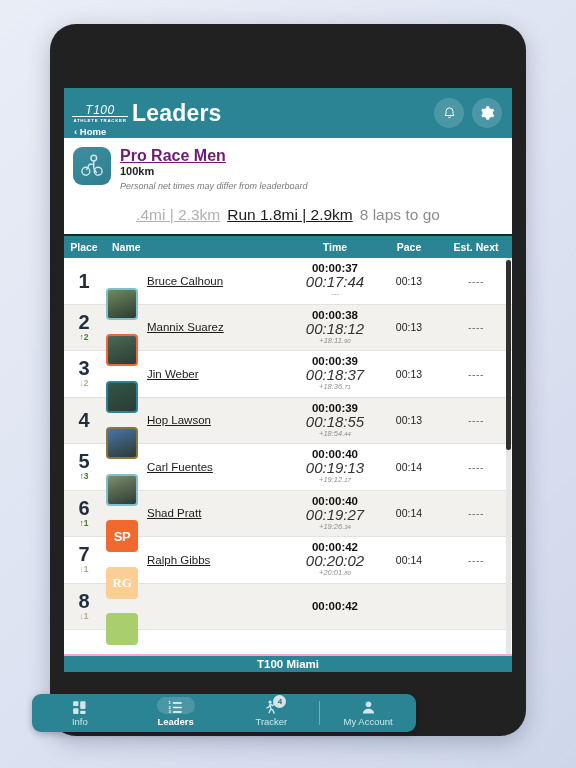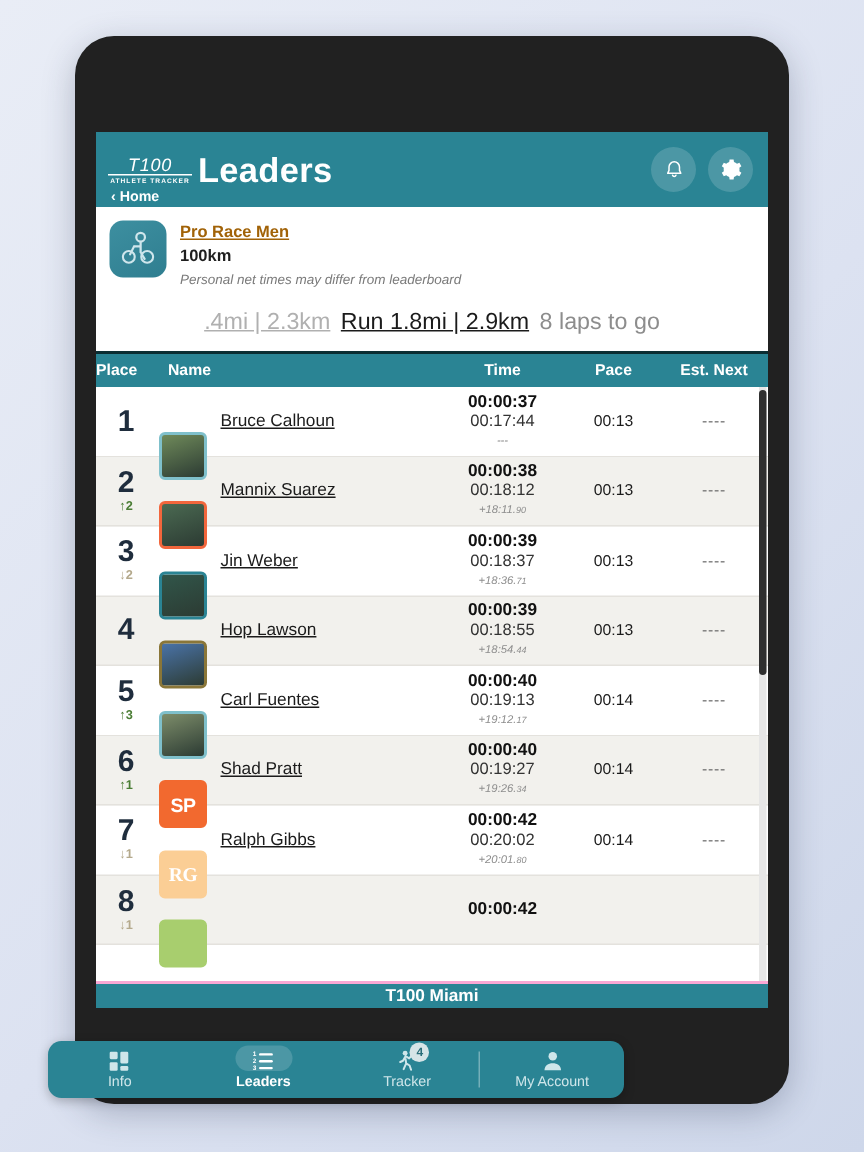--- a/index.html
+++ b/index.html
@@ -77,21 +77,21 @@
     background: #fff;
     flex: 0 0 auto;
   }
   .race-icon {
     width: 38px; height: 38px; border-radius: 9px;
     background: linear-gradient(150deg,#3d8fa0,#2f7e90);
     flex: 0 0 auto; margin-right: 9px;
     display:flex; align-items:center; justify-content:center;
   }
   .race-name {
-    font-size: 11px; font-weight: 700; color: #a16207;
+    font-size: 16px; font-weight: 700; color: #701a75;
     text-decoration: underline; line-height: 17px;
   }
   .race-dist { font-size: 11px; color: #1f1f1f; line-height: 14px; font-weight:600; }
   .race-note {
     font-size: 9px; color: #7a7a7a; font-style: italic;
     line-height: 14px; margin-top: 1px;
   }
 
   
   .segments {
@@ -105,21 +105,21 @@
   .seg.laps { color: #8d8d8d; }
 
   
   .thead {
     display: flex; align-items: center;
     background: #2a8494; color: #fff;
     height: 24px; font-size: 10.5px; font-weight: 700;
     flex: 0 0 auto;
     border-top: 2px solid #0b2e33;
   }
-  .c-place { width: 40px; flex:0 0 auto; }
+  .c-place { width: 40px; text-align: center; flex:0 0 auto; }
   .c-name  { flex: 1 1 auto; padding-left: 8px; }
   .c-time  { width: 86px; text-align: center; flex:0 0 auto; }
   .c-pace  { width: 62px; text-align: center; flex:0 0 auto; }
   .c-next  { width: 72px; text-align: center; flex:0 0 auto; }
 
   .tbody { flex: 1 1 auto; overflow: hidden; position: relative; background:#fff; }
   .row {
     display: flex; align-items: center;
     height: 46.5px; border-bottom: 1px solid #e4e2dd;
   }
@@ -146,21 +146,21 @@
   .athlete-name {
     font-size: 11.5px; color: #1b1b1b; text-decoration: underline;
     margin-left: 9px;
   }
 
   .time-cell {
     width: 86px; flex:0 0 auto; text-align: center;
     display:flex; flex-direction:column; align-items:center; justify-content:center;
   }
   .t-main { font-size: 11.5px; font-weight: 700; color:#111; line-height: 14px; }
-  .t-sub  { font-size: 11px; color:#333; line-height: 13px; text-align: center; }
+  .t-sub  { font-size: 15px; font-style: italic; color:#333; line-height: 13px; text-align: center; }
   .t-gap  { font-size: 7.5px; font-style: italic; color:#8d8d8d; line-height: 11px; }
   .t-gap .frac { font-size: 6px; }
   .pace-cell { width: 62px; flex:0 0 auto; text-align:center; font-size: 10.5px; color:#1b1b1b; }
   .next-cell { width: 72px; flex:0 0 auto; text-align:center; font-size: 10.5px; color:#6c6c6c; letter-spacing:.5px;}
 
   .vscroll {
     position: absolute; right: 1px; top: 2px;
     width: 5px; height: 190px; background: #2f2f2f; border-radius: 3px;
   }
   .vscroll-track {

